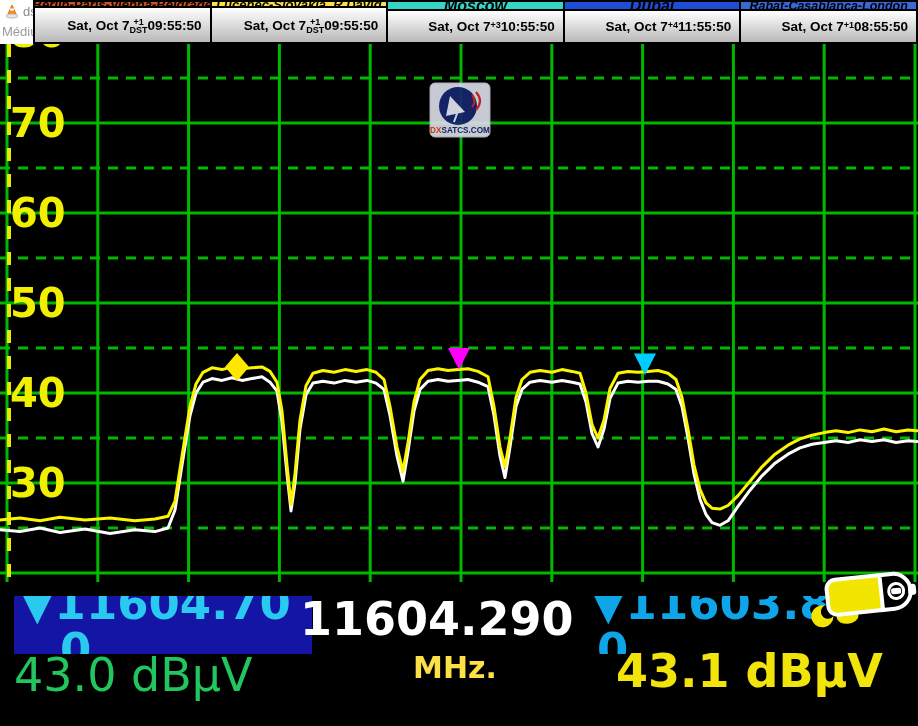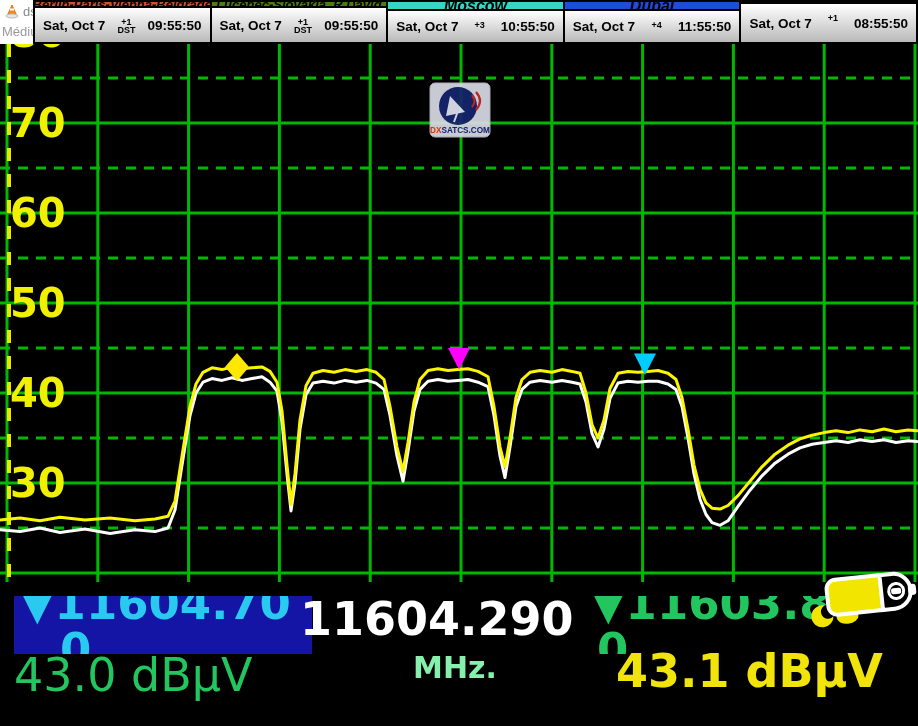--- a/index.html
+++ b/index.html
@@ -13,42 +13,42 @@
   
   .clockbar{position:absolute;top:0;left:33px;width:885px;height:44px;display:flex;
             background:#000;border-top:2px solid #000;border-bottom:2px solid #000;box-sizing:border-box;}
   .panel{flex:1;display:flex;flex-direction:column;border-left:2px solid #000;box-sizing:border-box;min-width:0;}
   .panel:last-child{border-right:2px solid #000;}
   .ph{height:14px;display:flex;align-items:center;justify-content:center;
       font-weight:bold;font-style:italic;font-size:13px;color:#000;white-space:nowrap;overflow:hidden;}
   .panel:nth-child(3) .ph,.panel:nth-child(4) .ph{font-size:16px;}
   .panel:nth-child(5) .ph{font-size:12.5px;}
   .pt{flex:1;background:linear-gradient(#ffffff,#b9b9b9);border-top:2px solid #000;
-      display:flex;align-items:center;justify-content:space-between;padding:8px 8px;
+      display:flex;align-items:center;justify-content:flex-end;padding:8px 8px;
       font-weight:bold;font-size:13.5px;color:#000;white-space:nowrap;}
   .po{display:inline-flex;flex-direction:column;align-items:center;font-size:9px;
       line-height:8px;font-weight:bold;align-self:flex-start;margin-top:2px;}
   
   .plot{position:absolute;top:44px;left:0;width:918px;height:538px;background:#000;}
   .logo{position:absolute;left:429px;top:82px;opacity:.93;text-decoration:underline;}
   
   .bottom{position:absolute;top:582px;left:0;width:918px;height:144px;background:#000;
           font-family:"DejaVu Sans",sans-serif;}
   .mbox{position:absolute;top:14px;height:58px;overflow:hidden;font-weight:bold;font-size:45px;}
   .mbox .l1{margin-top:-15px;line-height:46px;padding-left:6px;letter-spacing:0px;white-space:nowrap;}
   .mbox .l2{line-height:46px;}
   .mbox-left{left:14px;width:298px;background:#1515a5;color:#2ac9f0;}
   .mbox-left .l2{padding-left:46px;}
-  .mbox-right{left:585px;width:333px;color:#22c55e;}
+  .mbox-right{left:585px;width:333px;color:#0ea5e9;}
   .mbox-right .l2{padding-left:12px;}
   .level-left{position:absolute;left:14px;top:66px;font-weight:normal;font-size:46px;color:#22c55e;white-space:nowrap;}
   .center-freq{position:absolute;left:300px;top:10px;width:310px;text-align:left;
                color:#fff;font-weight:bold;font-size:46px;white-space:nowrap;}
   .center-unit{position:absolute;left:300px;top:68px;width:310px;text-align:center;
-               color:#86efac;font-weight:bold;font-size:30px;}
+               color:#fde047;font-weight:bold;font-size:30px;}
   .level-right{position:absolute;left:616px;top:62px;font-weight:bold;font-size:46px;color:#f0e40a;white-space:nowrap;}
   .battery{position:absolute;left:806px;top:570px;z-index:6;}
 </style>
 </head>
 <body>
 
 <div id="app">
 
   <div class="vlc-strip">
     <span class="vlc-cone">
@@ -68,21 +68,21 @@
         <div class="pt">
           <span>Sat, Oct 7</span>
           <span class="po">
             <span>+1</span>
             <span>DST</span>
           </span>
           <span>09:55:50</span>
         </div>
       </div>
       <div class="panel">
-        <div class="ph" style="background: #4d7c0f;">Lučenec-Slovakia_R.Dávid</div>
+        <div class="ph" style="background: #fde047;">Lučenec-Slovakia_R.Dávid</div>
         <div class="pt">
           <span>Sat, Oct 7</span>
           <span class="po">
             <span>+1</span>
             <span>DST</span>
           </span>
           <span>09:55:50</span>
         </div>
       </div>
       <div class="panel">
@@ -101,20 +101,21 @@
         <div class="pt">
           <span>Sat, Oct 7</span>
           <span class="po">
             <span>+4</span>
             <span></span>
           </span>
           <span>11:55:50</span>
         </div>
       </div>
       <div class="panel">
+        <div class="ph" style="background: rgb(58, 104, 217);">Rabat-Casablanca-London</div>
         <div class="pt">
           <span>Sat, Oct 7</span>
           <span class="po">
             <span>+1</span>
             <span></span>
           </span>
           <span>08:55:50</span>
         </div>
       </div>
     </div>

